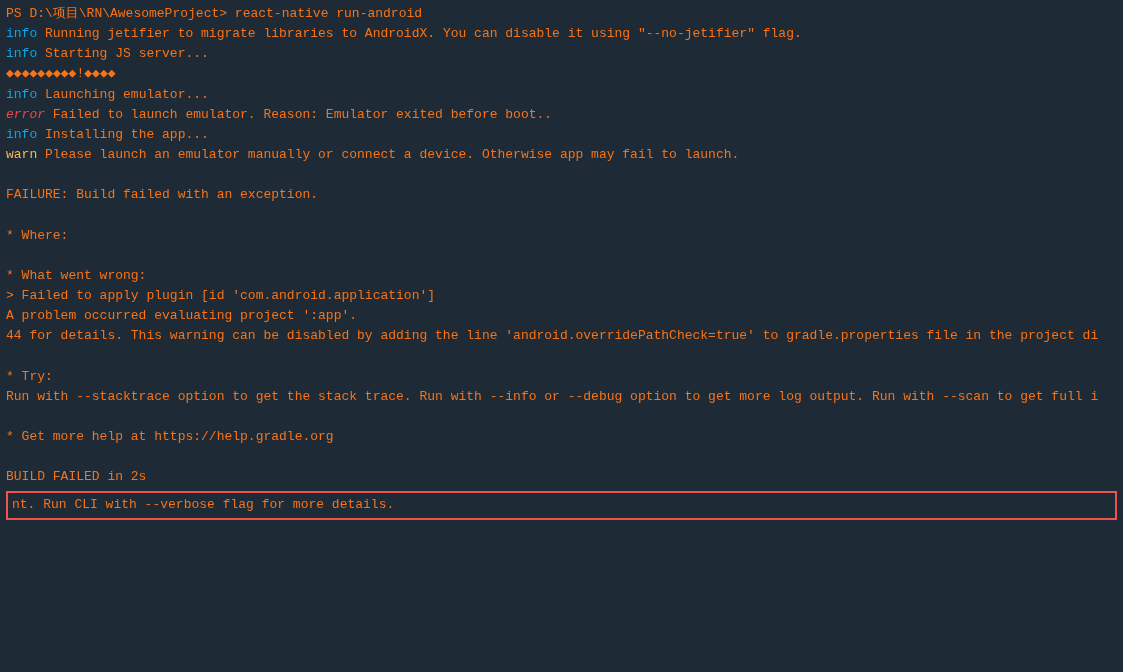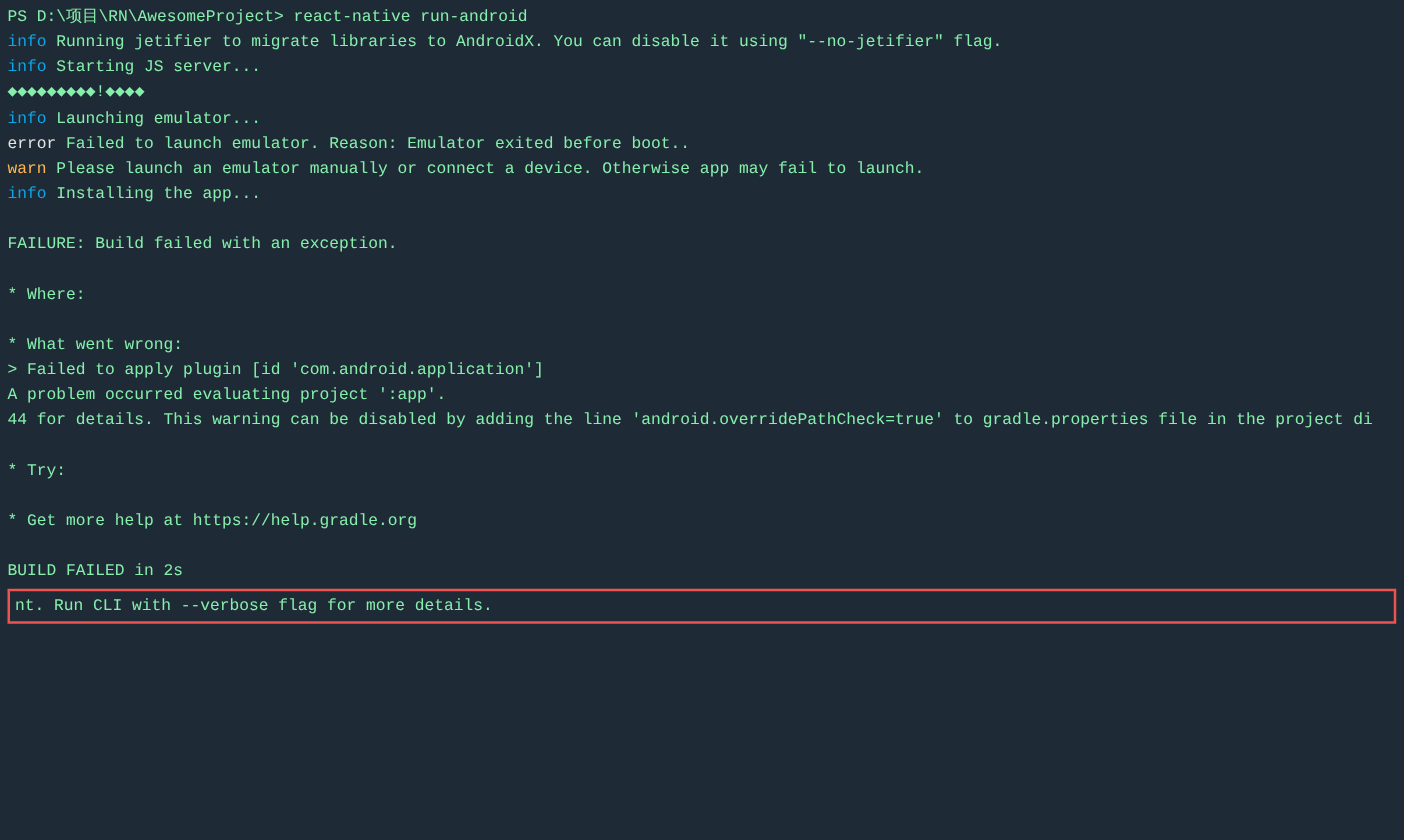--- a/index.html
+++ b/index.html
@@ -27,55 +27,56 @@
       overflow: hidden;
       position: relative;
     }
 
     .line {
       line-height: 1.55;
       white-space: pre-wrap;
       word-break: break-all;
     }
     .text-info { color: #0ea5e9; }
-    .text-error { color: #e5e5e5; }
+    .text-error { color: #ef4444; font-style: italic; }
     .text-warn { color: #ffb74d; }
     .text-link { color: #4fc3f7; text-decoration: underline; }
-    .text-normal { color: #86efac; }
+    .text-normal { color: #f97316; }
 
     .error-box {
       border: 2px solid #ef5350;
       margin: 4px 0;
       padding: 2px 4px;
     }
   </style>
 </head>
 <body>
 
 <div class="terminal">
 
   <div class="line text-normal">PS D:\项目\RN\AwesomeProject&gt; react-native run-android</div>
   <div class="line"><span class="text-info">info </span><span class="text-normal">Running jetifier to migrate libraries to AndroidX. You can disable it using "--no-jetifier" flag.</span></div>
   <div class="line"><span class="text-info">info </span><span class="text-normal">Starting JS server...</span></div>
   <div class="line text-normal">◆◆◆◆◆◆◆◆◆!◆◆◆◆</div>
   <div class="line"><span class="text-info">info </span><span class="text-normal">Launching emulator...</span></div>
   <div class="line"><span class="text-error">error </span><span class="text-normal">Failed to launch emulator. Reason: Emulator exited before boot..</span></div>
+  <div class="line"><span class="text-info">info </span><span class="text-normal">Installing the app...</span></div>
   <div class="line"><span class="text-warn">warn </span><span class="text-normal">Please launch an emulator manually or connect a device. Otherwise app may fail to launch.</span></div>
-  <div class="line"><span class="text-info">info </span><span class="text-normal">Installing the app...</span></div>
   <div class="line">&nbsp;</div>
   <div class="line text-normal">FAILURE: Build failed with an exception.</div>
   <div class="line">&nbsp;</div>
   <div class="line text-normal">* Where:</div>
   <div class="line">&nbsp;</div>
   <div class="line text-normal">* What went wrong:</div>
   <div class="line text-normal">&gt; Failed to apply plugin [id 'com.android.application']</div>
   <div class="line text-normal">A problem occurred evaluating project ':app'.</div>
   <div class="line text-normal">44 for details. This warning can be disabled by adding the line 'android.overridePathCheck=true' to gradle.properties file in the project di</div>
   <div class="line">&nbsp;</div>
   <div class="line text-normal">* Try:</div>
+  <div class="line text-normal">Run with --stacktrace option to get the stack trace. Run with --info or --debug option to get more log output. Run with --scan to get full i</div>
   <div class="line">&nbsp;</div>
   <div class="line text-normal">* Get more help at https://help.gradle.org</div>
   <div class="line">&nbsp;</div>
   <div class="line text-normal">BUILD FAILED in 2s</div>
 
   <div class="error-box">
     <div class="line text-normal">nt. Run CLI with --verbose flag for more details.</div>
 
   </div>
 

